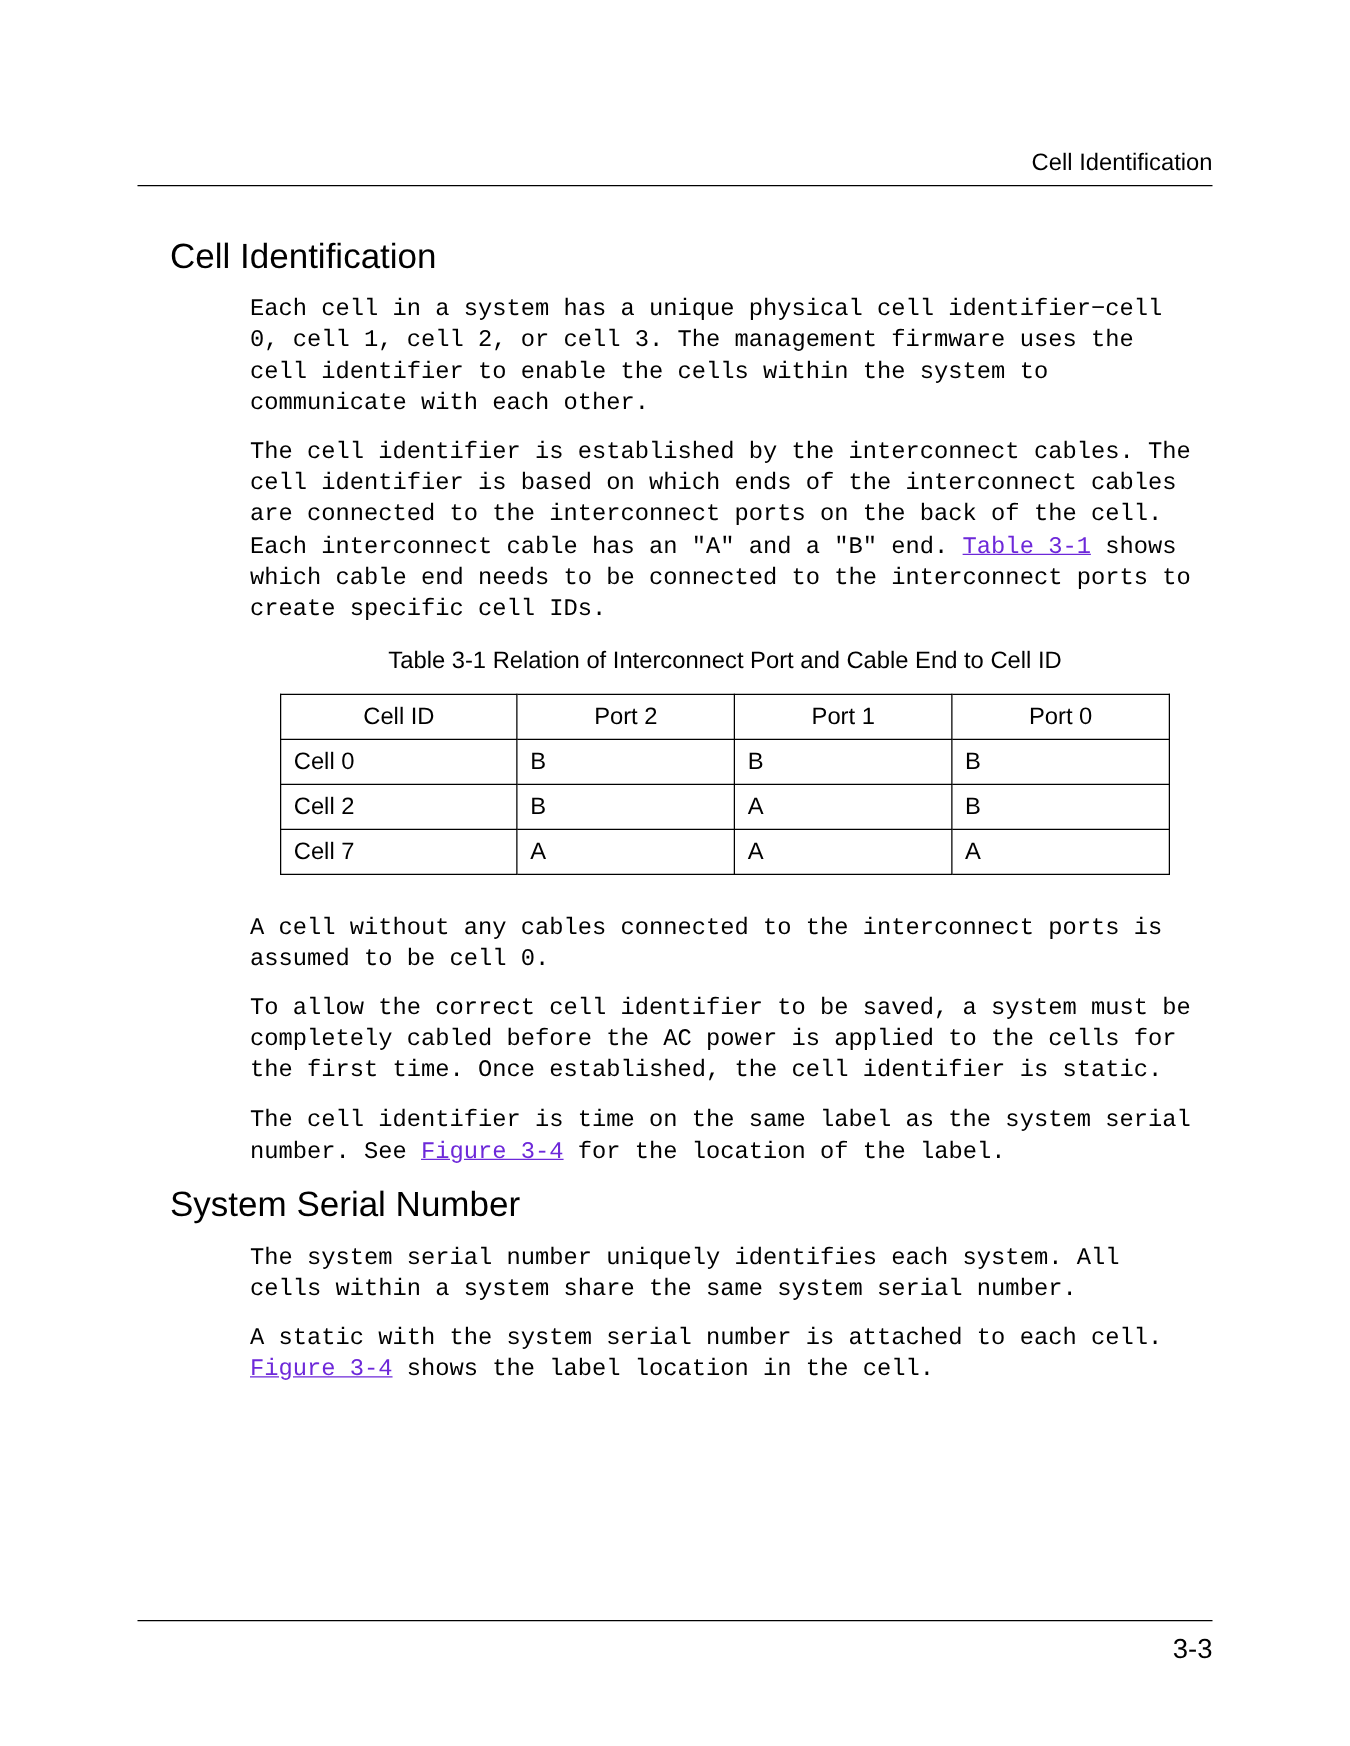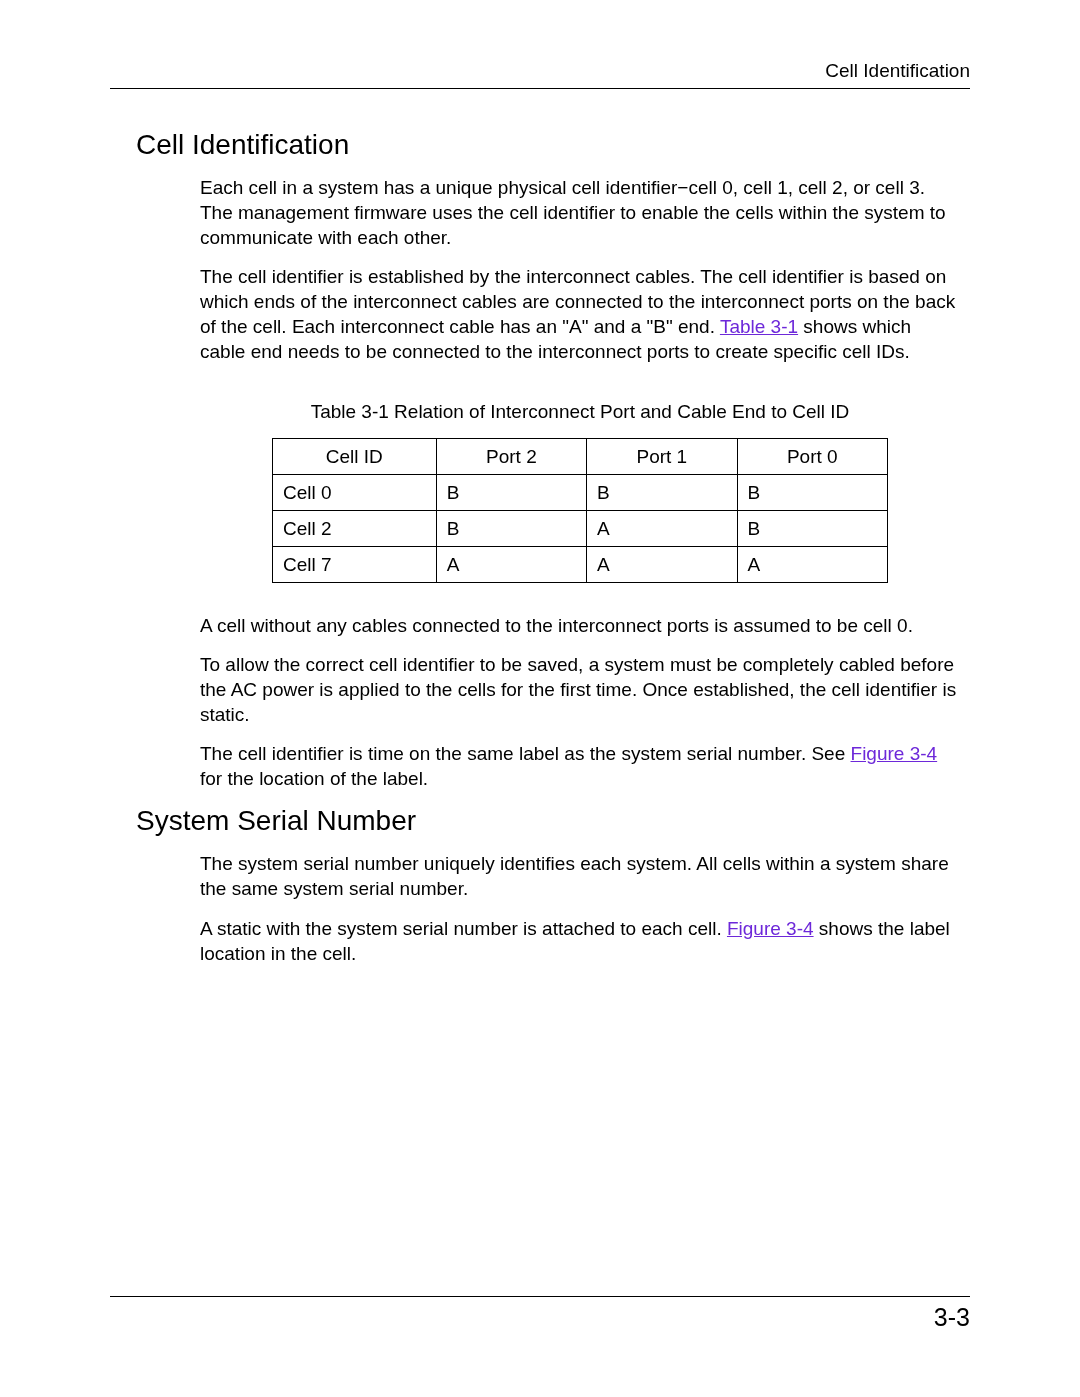--- a/index.html
+++ b/index.html
@@ -9,21 +9,21 @@
     height: 1397px;
     background: #ffffff;
     font-family: Arial, Helvetica, sans-serif;
     color: #000000;
   }
   .page {
     position: relative;
     width: 1080px;
     height: 1397px;
     box-sizing: border-box;
-    padding: 60px 110px 70px 110px;
+    padding: 120px 110px 70px 110px;
   }
   .running-header {
     text-align: right;
     font-size: 19px;
     margin-bottom: 6px;
   }
   .header-rule {
     border: none;
     border-top: 1px solid #000;
     margin: 0 0 40px 0;
@@ -34,44 +34,45 @@
     right: 110px;
     bottom: 100px;
     border: none;
     border-top: 1px solid #000;
     margin: 0;
   }
   .page-number {
     position: absolute;
     right: 110px;
     bottom: 65px;
-    font-size: 25px;
+    font-size: 22px;
   }
   h1.section-heading {
     font-size: 28px;
     font-weight: 400;
     margin: 0 0 14px 26px;
   }
   .body-block {
     margin-left: 90px;
     margin-right: 10px;
     font-size: 19px;
     line-height: 1.32;
   }
   .body-block p {
     margin: 0 0 14px 0;
+    font-family: Liberation Mono, monospace;
   }
   .table-caption {
     text-align: center;
     font-size: 19px;
-    margin: 34px 0 14px 0;
+    margin: 16px 0 14px 0;
   }
   table.data-table {
     border-collapse: collapse;
-    width: 616px;
+    width: 712px;
     margin: 0 auto 30px auto;
     font-size: 19px;
   }
   table.data-table th, table.data-table td {
     border: 1px solid #000;
     padding: 5px 10px;
     text-align: left;
     font-weight: 400;
   }
   table.data-table th {

